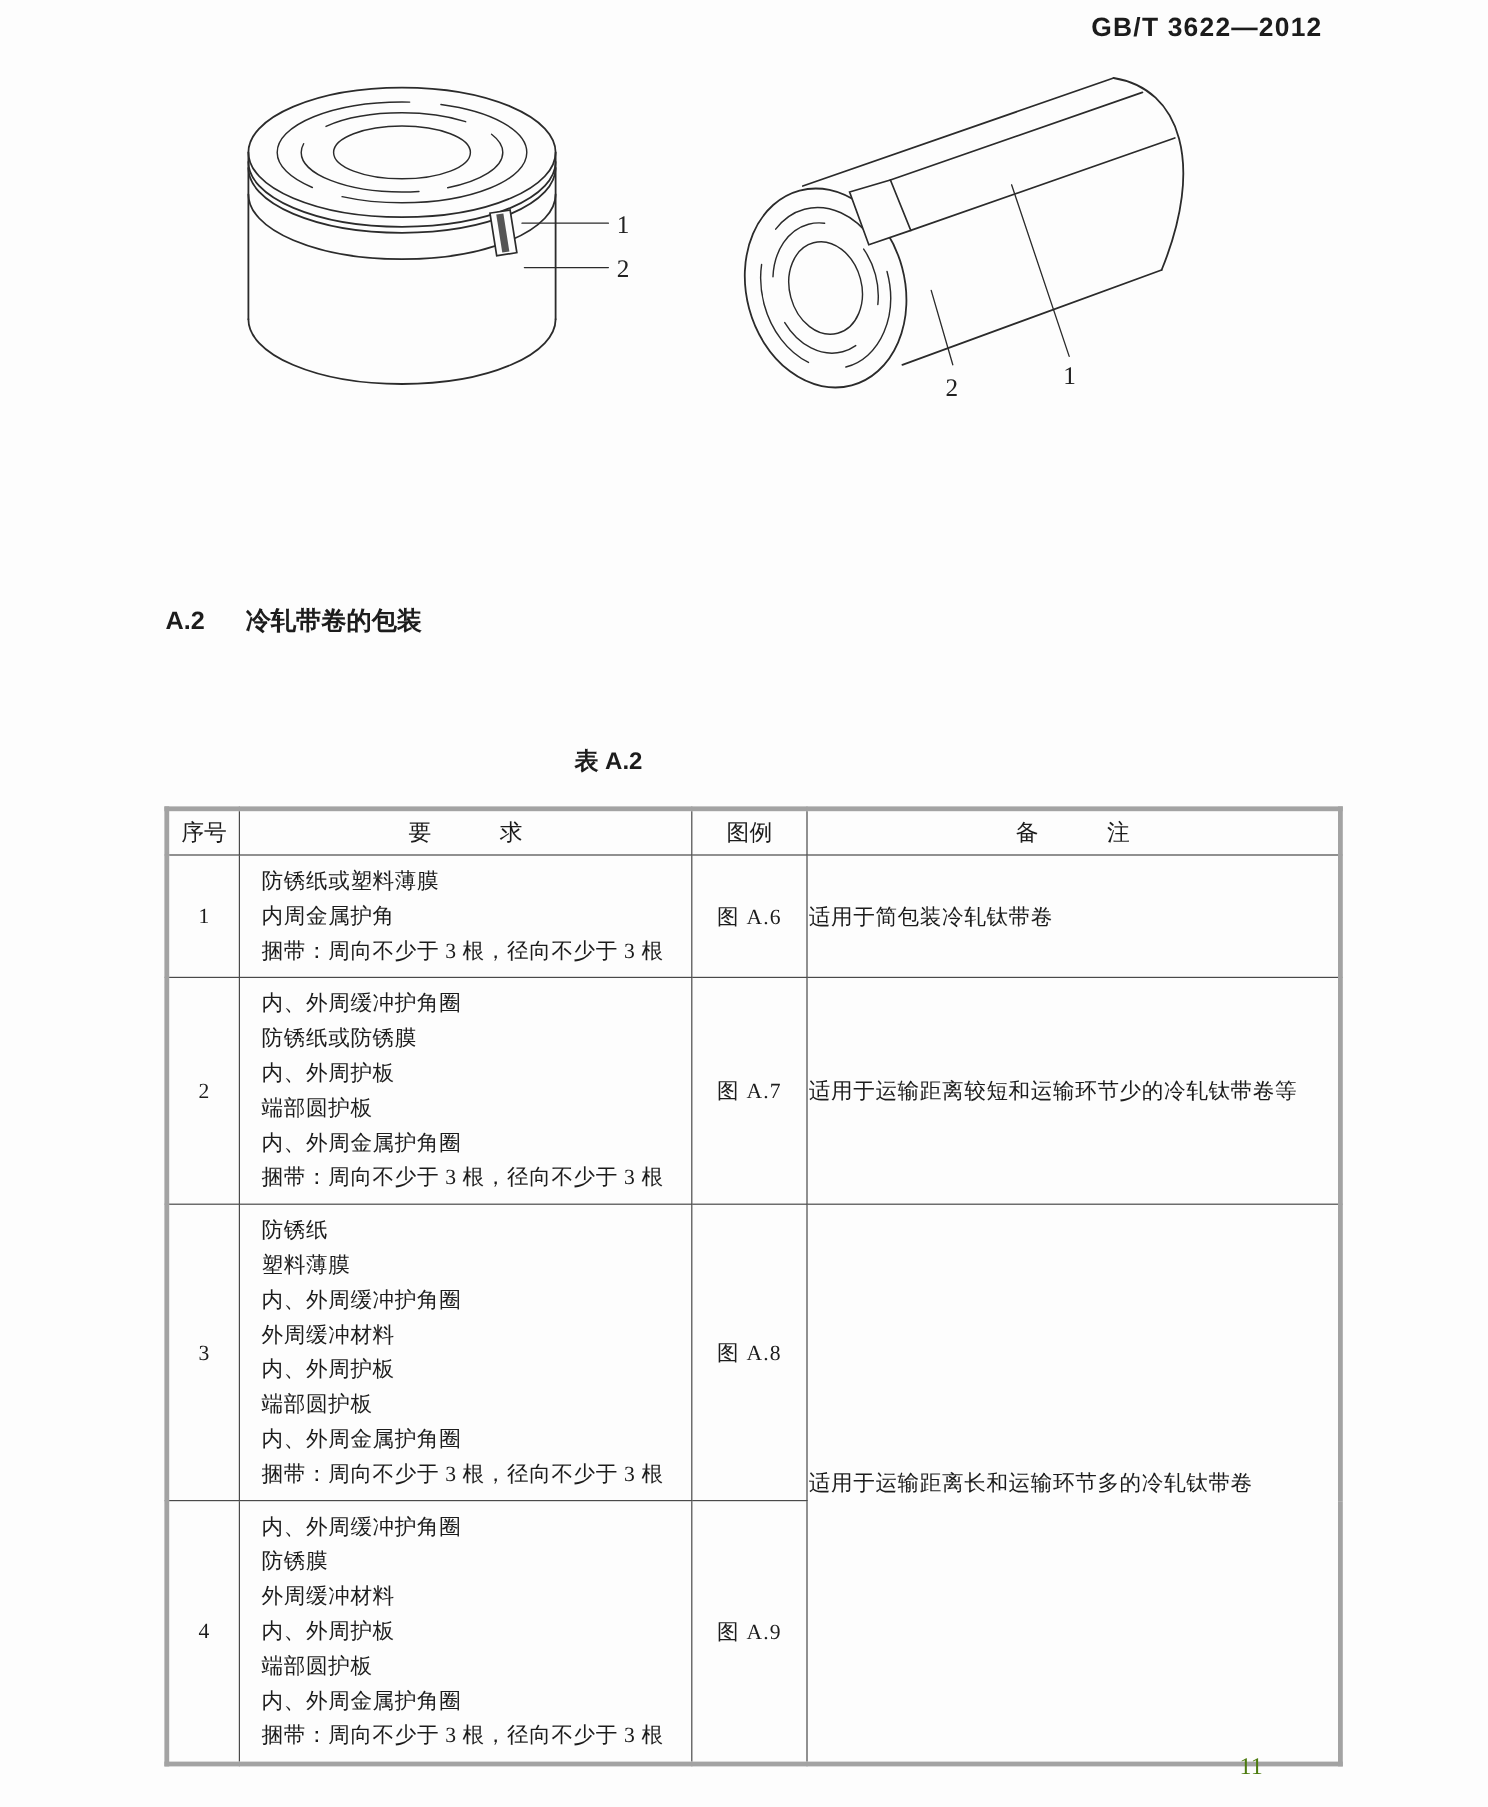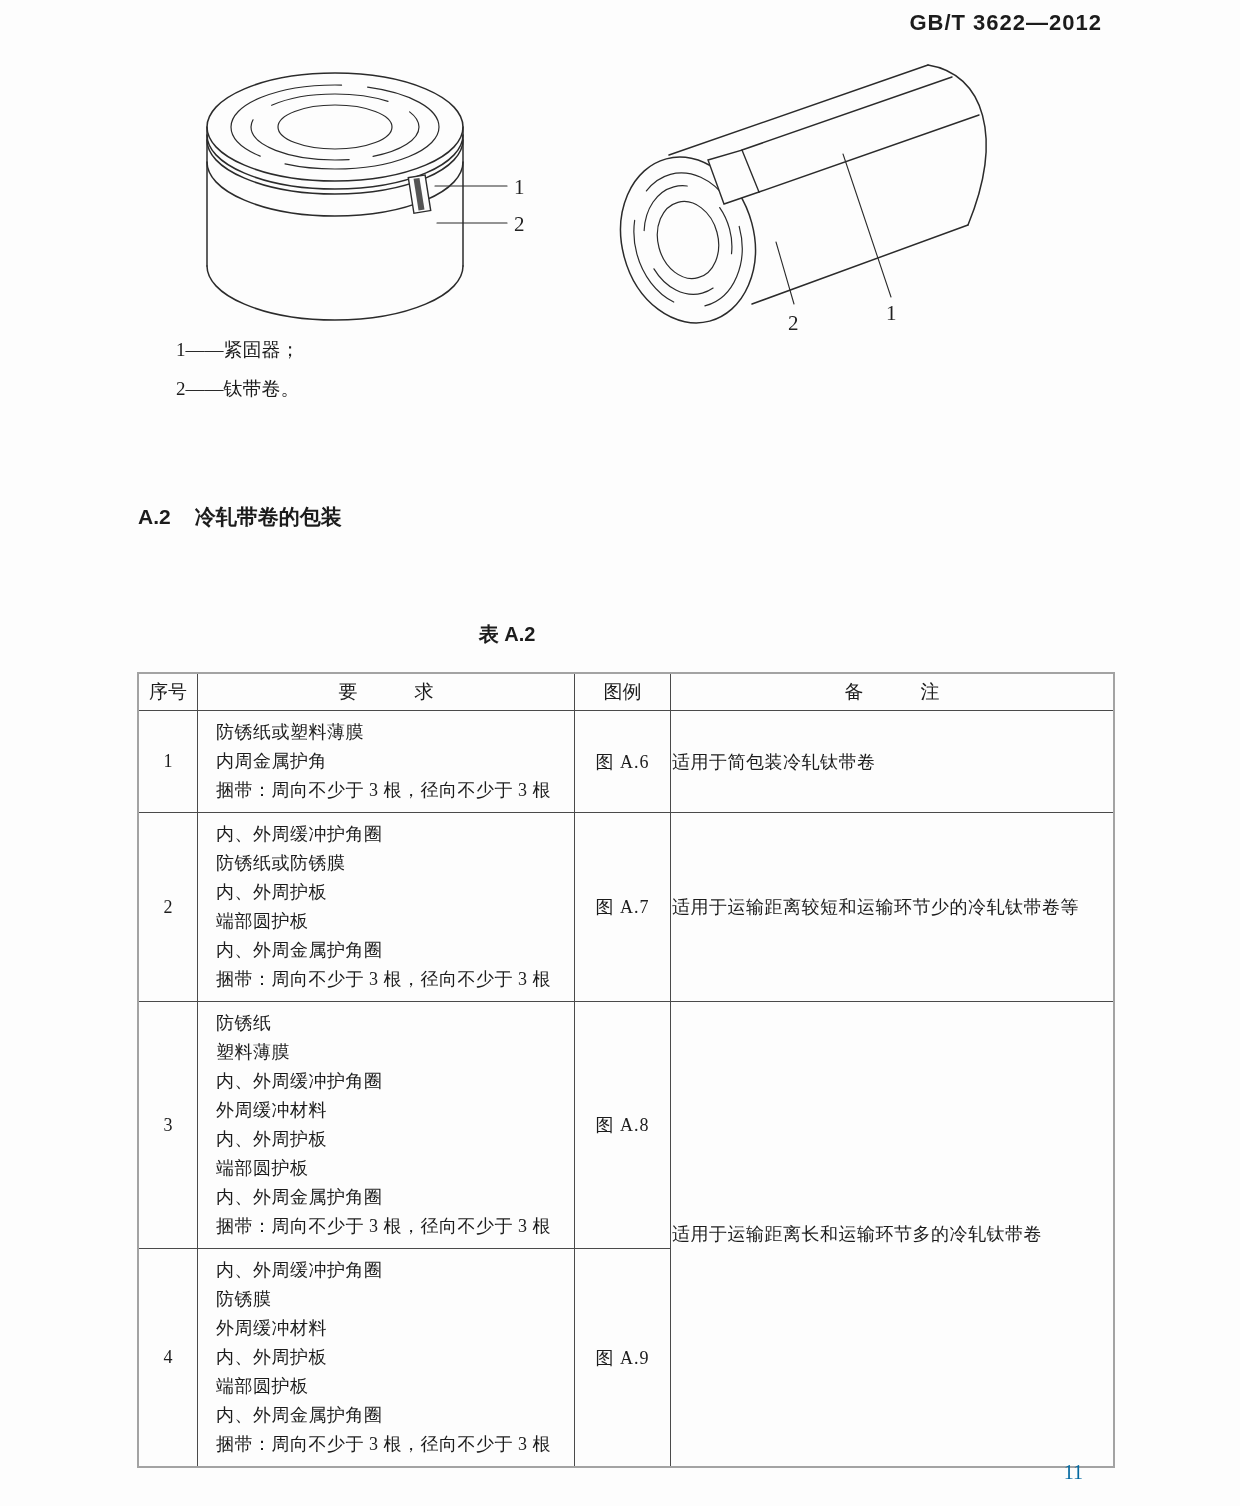--- a/index.html
+++ b/index.html
@@ -18,45 +18,45 @@
   .legend{position:absolute;left:176px;top:338px;font-size:19px;line-height:24px;}
   .legend-line{margin:0 0 15px 0;}
   .fig-caption{
     position:absolute;left:0;top:420px;width:1240px;text-align:center;
     font-family:"Liberation Sans","DejaVu Sans",sans-serif;font-weight:bold;font-size:20px;
   }
   .section-heading{
     position:absolute;left:138px;top:503px;
     font-family:"Liberation Sans","DejaVu Sans",sans-serif;font-weight:bold;font-size:21px;
   }
-  .section-heading .sec-no{margin-right:24px;}
+  .section-heading .sec-no{margin-right:34px;}
   .body-paragraph{position:absolute;left:183px;top:566px;font-size:20px;}
   .table-caption{
     position:absolute;left:0;top:621px;width:1014px;text-align:center;
     font-family:"Liberation Sans","DejaVu Sans",sans-serif;font-weight:bold;font-size:20px;
   }
   table.spec-table{
     position:absolute;left:137px;top:672px;width:971px;
     border-collapse:collapse;table-layout:fixed;
-    border:2px solid #a3a3a3;font-size:18px;
+    border:4px solid #a3a3a3;font-size:18px;
   }
   .spec-table th,.spec-table td{border:1px solid #4a4a4a;}
   .spec-table th{
     font-weight:normal;height:36px;text-align:center;font-size:19px;padding:0;
   }
   .col-no{width:58px;}
   .col-req{width:376px;}
   .col-fig{width:95px;}
   .col-note{width:442px;}
   .c-no{text-align:center;vertical-align:middle;font-size:18px;}
   .c-req{padding:7px 0 7px 18px;vertical-align:middle;}
   .c-req p{margin:0;line-height:29px;letter-spacing:0.5px;font-family:Liberation Serif, serif;}
   .c-fig{text-align:center;vertical-align:middle;letter-spacing:1px;}
   .c-note{vertical-align:middle;letter-spacing:0.5px;}
-  .page-number{position:absolute;left:1033px;top:1461px;width:50px;text-align:right;font-size:20px;color:#0369a1;}
+  .page-number{position:absolute;left:1033px;top:1461px;width:50px;text-align:left;font-size:20px;color:#4d7c0f;}
 </style>
 </head>
 <body>
 
 <div class="page">
 
   <div class="doc-code">GB/T 3622—2012</div>
 
   <svg class="fig-left" width="415" height="285" viewBox="0 0 415 285">
     <g fill="none" stroke="#2b2b2b" stroke-width="1.5" stroke-linecap="round">
@@ -95,24 +95,20 @@
       <path d="M96,118 L130,108 L147,150 L112,162 Z" fill="#fdfdfd" stroke-width="1.4"></path>
       <line x1="130" y1="108" x2="340" y2="35"></line>
       <line x1="147" y1="150" x2="367" y2="73"></line>
       <line x1="231" y1="112" x2="279" y2="255" stroke-width="1.1"></line>
       <line x1="164" y1="200" x2="182" y2="262" stroke-width="1.1"></line>
     </g>
     <text class="fig-num" x="176" y="288">2</text>
     <text class="fig-num" x="274" y="278">1</text>
   </svg>
 
-  <div class="legend">
-    <p class="legend-line">1——紧固器；</p>
-    <p class="legend-line">2——钛带卷。</p>
-  </div>
 
 
   <div class="section-heading">
     <span class="sec-no">A.2</span><span>冷轧带卷的包装</span>
   </div>
 
 
   <div class="table-caption">表 A.2</div>
 
   <table class="spec-table">

